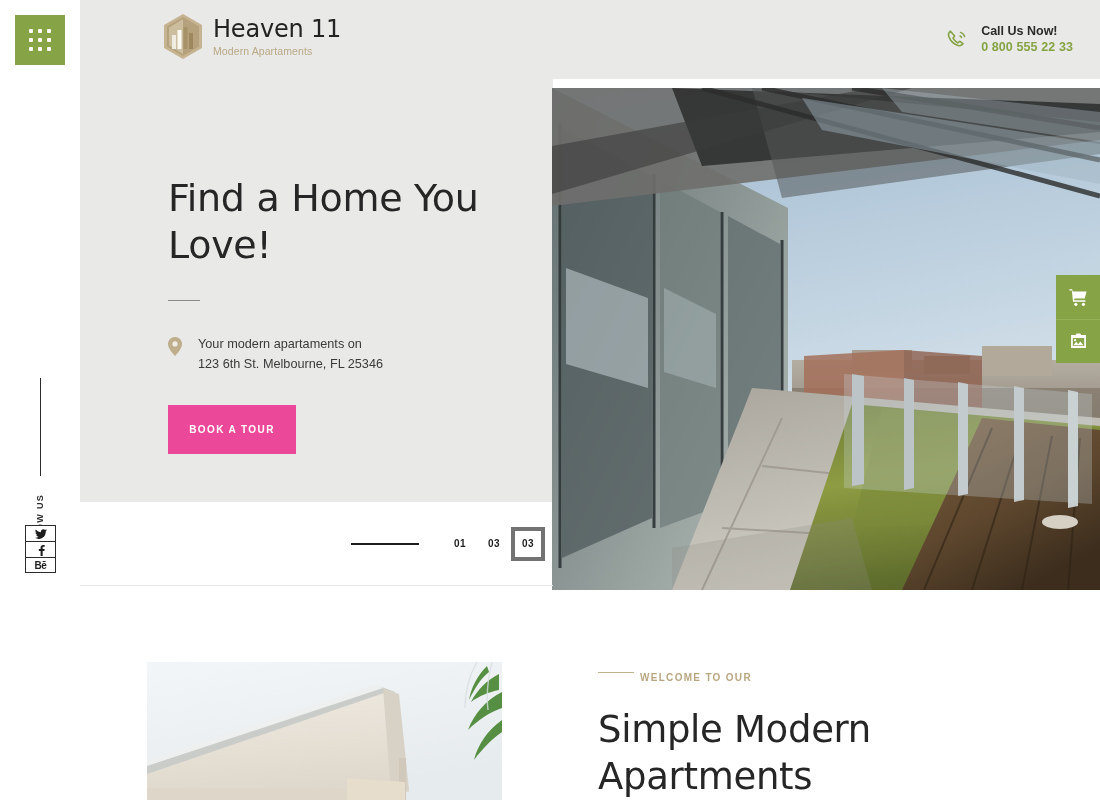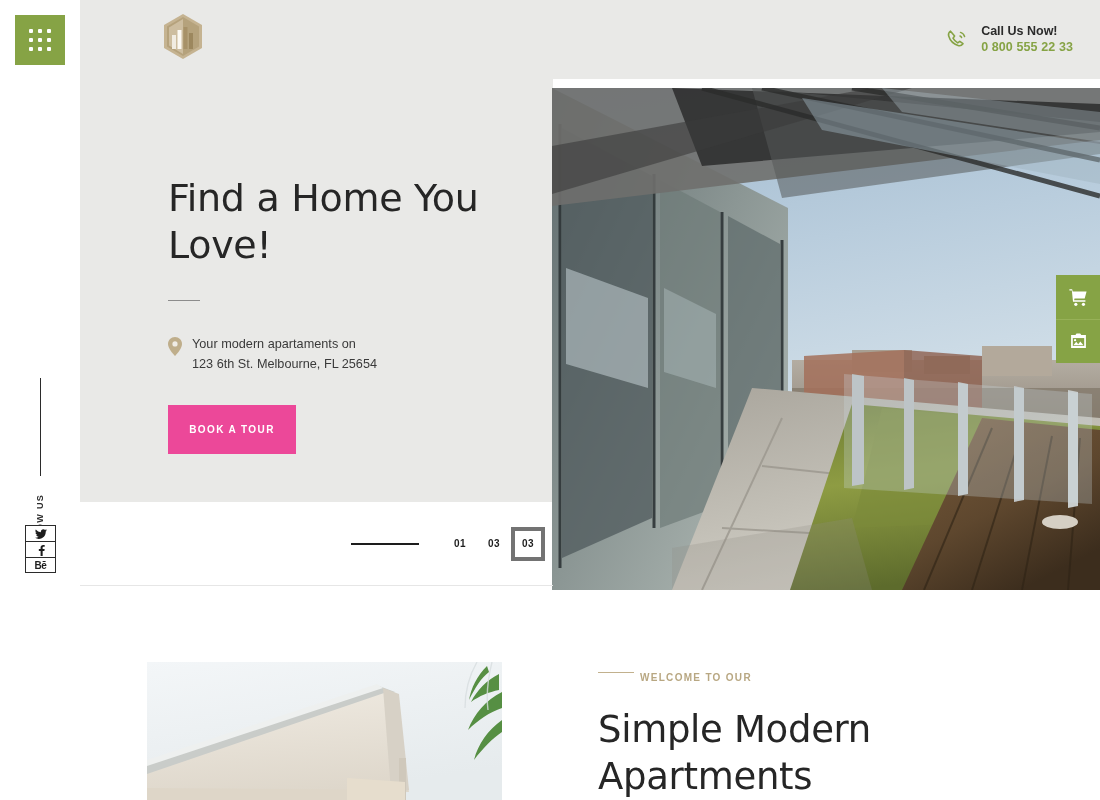--- a/index.html
+++ b/index.html
@@ -84,21 +84,21 @@
     z-index:10; overflow:hidden;
     background:linear-gradient(180deg,#8ea6bb 0%,#7d93a8 100%);
   }
 
   .hero-copy{ position:absolute; left:168px; top:175px; width:380px; z-index:20; }
   .hero-title{
     font-size:38px; line-height:1.24; font-weight:400; color:#262626;
     letter-spacing:-0.3px; font-family:"DejaVu Sans", sans-serif;
   }
   .hero-rule{ width:32px; height:1px; background:#8c8c8c; margin:31px 0 0 0; }
-  .addr-row{ display:flex; gap:10px; margin-top:34px; align-items:flex-start; }
+  .addr-row{ display:flex; gap:16px; margin-top:34px; align-items:flex-start; }
   .pin{ width:14px; height:19px; flex:0 0 14px; margin-top:2px; }
   .addr-text{ font-size:12.7px; line-height:1.52; color:#3a3a3a; }
   .book-btn{
     margin-top:31px; width:128px; height:49px; background:#ec4899; border:none;
     color:#fff; font-size:10px; font-weight:bold; letter-spacing:1.4px;
     text-transform:uppercase; cursor:pointer; font-family:"Liberation Sans", sans-serif;
   }
 
   
   .slider-nav{
@@ -264,20 +264,24 @@
     <div class="logo">
       <svg class="logo-mark" viewBox="0 0 42 47">
         <polygon points="21,1 40,12 40,35 21,46 2,35 2,12" fill="#c5b391"></polygon>
         <polygon points="21,4 37,13.5 37,33.5 21,43 5,33.5 5,13.5" fill="#b5a27c"></polygon>
         <polygon points="21,6 21,41 7,32.6 7,14.4" fill="#cdbd9f"></polygon>
         <rect x="10" y="22" width="4" height="14" fill="#f1ece2"></rect>
         <rect x="15.5" y="17" width="4" height="19" fill="#fbf8f2"></rect>
         <rect x="21.5" y="14" width="4" height="22" fill="#a79168"></rect>
         <rect x="27" y="20" width="4" height="16" fill="#9c875e"></rect>
       </svg>
+      <span class="logo-text">
+        <span class="logo-title">Heaven 11</span>
+        <span class="logo-sub">Modern Apartaments</span>
+      </span>
     </div>
 
     <div class="callbox">
       <svg class="call-icon" viewBox="0 0 26 26">
         <path d="M6.5 4.2c-1.6 1.2-2.4 3-1.8 4.9 1.3 4.4 5 8.1 9.4 9.4 1.9.6 3.7-.2 4.9-1.8l-3.2-2.4-2.1 1.6c-2-1.1-3.6-2.7-4.7-4.7l1.6-2.1z" fill="none" stroke="#86a345" stroke-width="1.6" stroke-linejoin="round"></path>
         <path d="M16.5 5.4a6 6 0 0 1 4.1 4.1" fill="none" stroke="#86a345" stroke-width="1.5" stroke-linecap="round"></path>
         <path d="M16 9a2.6 2.6 0 0 1 1.6 1.6" fill="none" stroke="#86a345" stroke-width="1.5" stroke-linecap="round"></path>
       </svg>
       <span class="call-text">
         <span class="call-title">Call Us Now!</span>
@@ -290,21 +294,21 @@
     <h1 class="hero-title">Find a Home You Love!</h1>
     <div class="hero-rule"></div>
 
     <div class="addr-row">
       <svg class="pin" viewBox="0 0 14 19">
         <path d="M7 0C3.1 0 0 3.1 0 7c0 5.2 7 12 7 12s7-6.8 7-12c0-3.9-3.1-7-7-7z" fill="#bfae8b"></path>
         <circle cx="7" cy="6.9" r="2.6" fill="#efece5"></circle>
       </svg>
       <span class="addr-text">
         <span>Your modern apartaments on</span><br>
-        <span>123 6th St. Melbourne, FL 25654</span>
+        <span>123 6th St. Melbourne, FL 25346</span>
       </span>
     </div>
 
     <button class="book-btn">Book a Tour</button>
   </div>
 
   <div class="slider-nav">
     <span class="nav-line"></span>
     <span class="pg">01</span>
     <span class="pg">03</span>

